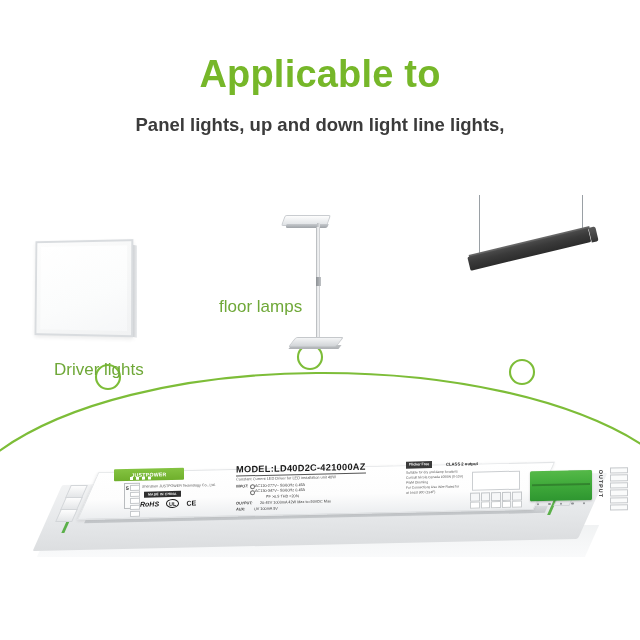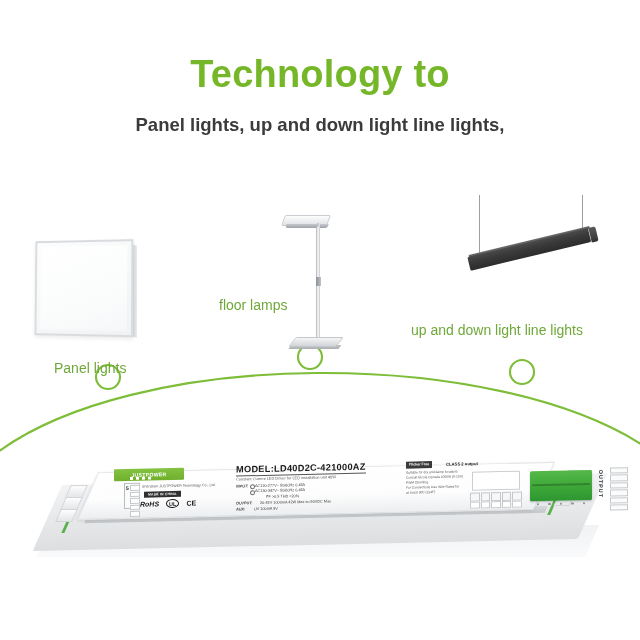--- a/index.html
+++ b/index.html
@@ -20,21 +20,21 @@
     position:absolute;left:0;top:112px;width:640px;text-align:center;
     font-size:18.5px;color:#3b3b3b;line-height:1.42;font-weight:400;
   }
   .subtitle span{display:block;font-weight:bold;}
 
   
   .arc{position:absolute;left:0;top:330px;width:640px;height:130px;}
 
   
   .plabel{
-    position:absolute;font-size:14px;color:#6FA838;white-space:nowrap;
+    position:absolute;font-size:17px;color:#6FA838;white-space:nowrap;
   }
   .plabel.panel{left:54px;top:360px;}
   .plabel.floor{left:219px;top:297px;}
   .plabel.line{left:411px;top:322px;}
 
   
   .panel-wrap{position:absolute;left:33px;top:240px;width:106px;height:105px;}
   .panel-face{
     position:absolute;left:0;top:0;width:100px;height:96px;
     background:linear-gradient(150deg,#fdfdfd 0%,#f7f8f8 45%,#f1f2f3 100%);
@@ -291,60 +291,59 @@
   .green-stripe-r{
     position:absolute;left:8px;top:24px;width:2.5px;height:22px;
     background:#5bb04a;transform:skewX(-24deg);
   }
 </style>
 </head>
 <body>
 
 <div id="stage">
 
-  <div class="heading">Technology to</div>
+  <div class="heading">Applicable to</div>
 
   <div class="subtitle">
     <span>Panel lights, up and down light line lights,</span>
   </div>
 
   <svg class="arc" viewBox="0 0 640 130" preserveAspectRatio="none">
     <path d="M -10 128 C 130 16 500 16 650 120" fill="none" stroke="#7DBD38" stroke-width="2.1"></path>
     <circle cx="108" cy="47" r="12" fill="#ffffff" stroke="#7DBD38" stroke-width="2.1"></circle>
     <circle cx="310" cy="27" r="12" fill="#ffffff" stroke="#7DBD38" stroke-width="2.1"></circle>
     <circle cx="522" cy="42" r="12" fill="#ffffff" stroke="#7DBD38" stroke-width="2.1"></circle>
   </svg>
 
   <div class="panel-wrap">
     <div class="panel-edge"></div>
     <div class="panel-face">
       <div class="panel-inner"></div>
     </div>
   </div>
-  <div class="plabel panel">Panel lights</div>
+  <div class="plabel panel">Driver lights</div>
 
   <div class="lamp">
     <div class="lamp-head"></div>
     <div class="lamp-head2"></div>
     <div class="lamp-arm"></div>
     <div class="lamp-pole"></div>
     <div class="lamp-joint"></div>
     <div class="lamp-base2"></div>
     <div class="lamp-base"></div>
   </div>
   <div class="plabel floor">floor lamps</div>
 
   <div class="pendant">
     <div class="cable c1"></div>
     <div class="cable c2"></div>
     <div class="bar-top"></div>
     <div class="bar-main"></div>
     <div class="bar-cap"></div>
   </div>
-  <div class="plabel line">up and down light line lights</div>
 
   <div class="driver">
     <div class="drv-shadow"></div>
     <div class="drv-tray"></div>
     <div class="drv-lip"></div>
     <div class="drv-body"></div>
 
     <div class="cap-left">
       <div class="green-stripe-l"></div>
       <div class="blk b1"></div>

